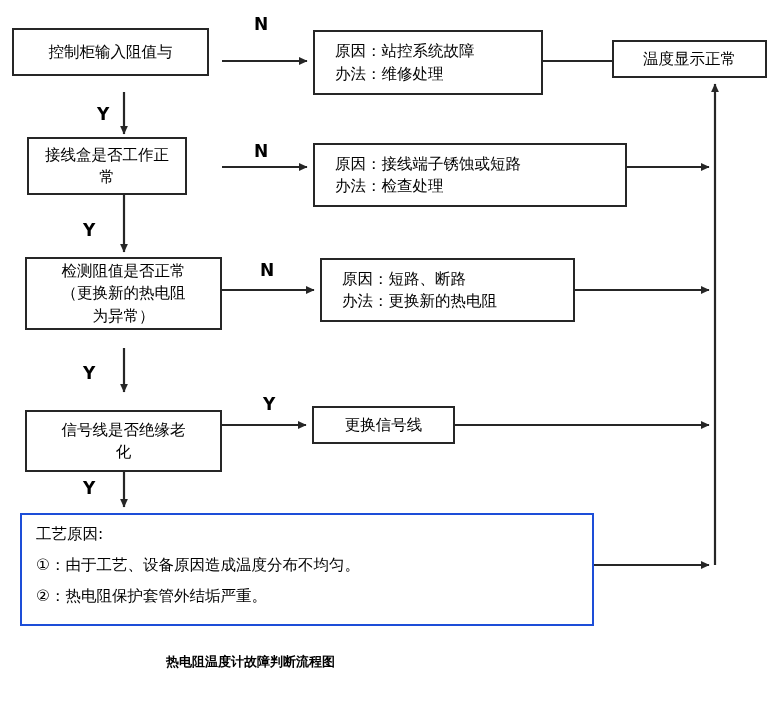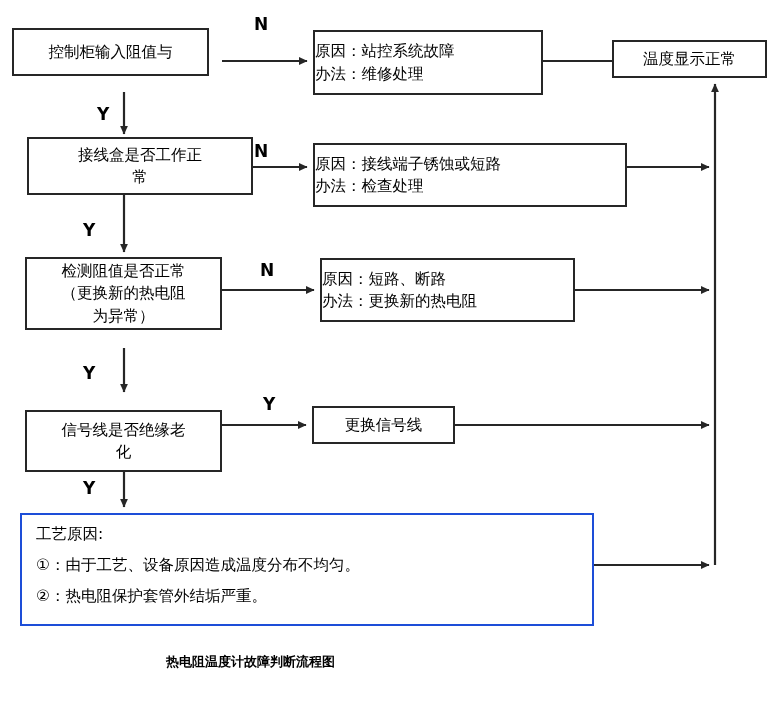--- a/index.html
+++ b/index.html
@@ -30,21 +30,21 @@
     line-height: 1.45;
     color: #000000;
   }
   .node.center {
     align-items: center;
     text-align: center;
   }
   .node.leftal {
     align-items: flex-start;
     text-align: left;
-    padding-left: 0;
+    padding-left: 20px;
   }
   .node .ln {
     display: block;
     white-space: nowrap;
   }
   .bigbox {
     position: absolute;
     box-sizing: border-box;
     border: 2px solid #1d4ed8;
     background: #ffffff;
@@ -118,21 +118,21 @@
       <path d="M594,565 L709,565" marker-end="url(#ah)"></path>
 
       <path d="M715,565 L715,84" marker-end="url(#ah)"></path>
     </g>
   </svg>
 
   <div class="node center" style="left:12px; top:28px; width:197px; height:48px;gap:24px;">
     <span class="ln">控制柜输入阻值与</span>
   </div>
 
-  <div class="node center" style="left:27px; top:137px; width:226px; height:58px;">
+  <div class="node center" style="left:27px; top:137px; width:160px; height:58px;">
     <span class="ln">接线盒是否工作正</span>
     <span class="ln">常</span>
   </div>
 
   <div class="node center" style="left:25px; top:257px; width:197px; height:73px;align-items:center;">
     <span class="ln">检测阻值是否正常</span>
     <span class="ln">（更换新的热电阻</span>
     <span class="ln">为异常）</span>
   </div>
 

